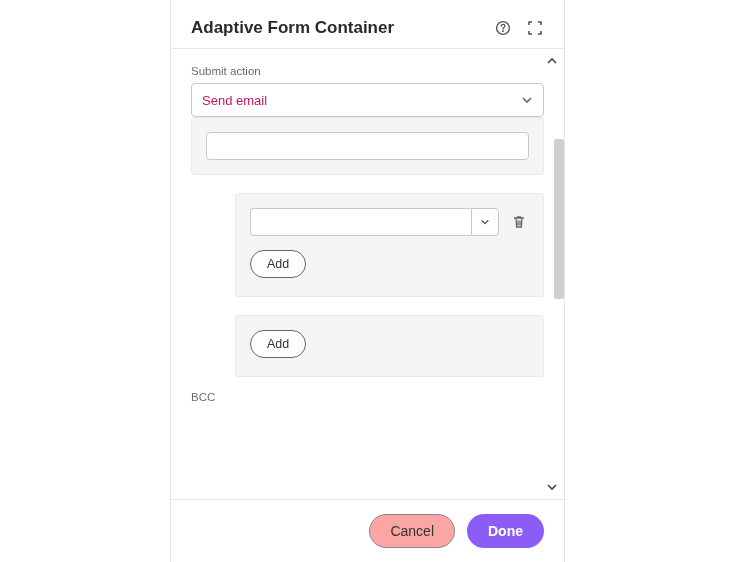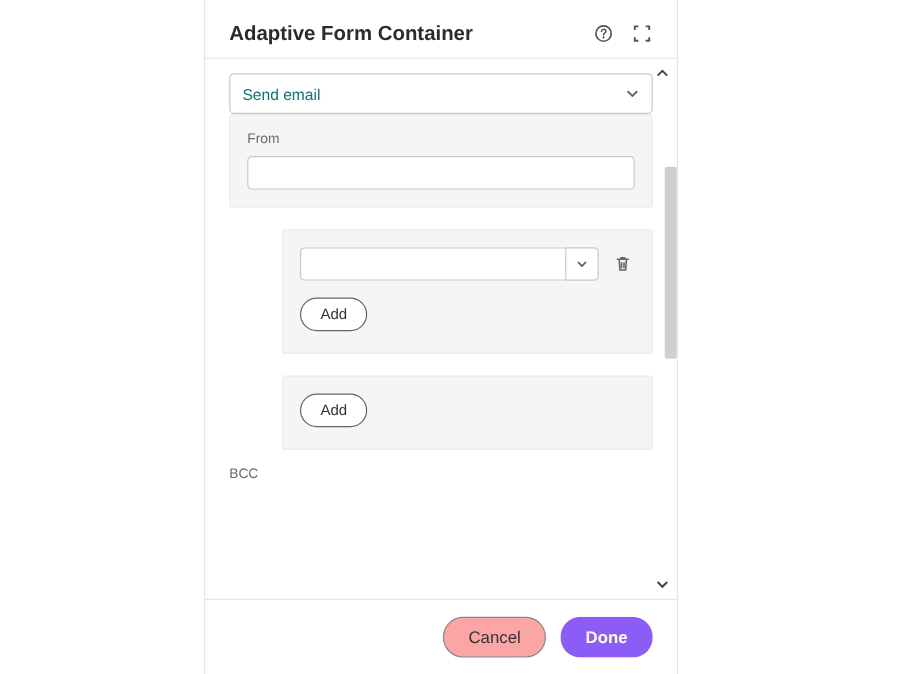--- a/index.html
+++ b/index.html
@@ -55,21 +55,21 @@
   }
   .select {
     width:100%;
     height:34px;
     border:1px solid #c8c8c8;
     border-radius:4px;
     background:#fff;
     display:flex; align-items:center;
     padding:0 10px;
     font-size:13px;
-    color:#0f766e;
+    color:#be185d;
     justify-content:space-between;
     cursor:pointer;
   }
   .chevron {
     width:12px; height:12px; color:#666;
     display:flex; align-items:center; justify-content:center;
   }
   .section-label {
     font-size:11.5px;
     color:#6b6b6b;
@@ -227,32 +227,32 @@
     <div class="vcaret bottom">
       <svg width="12" height="12" viewBox="0 0 12 12">
           <path d="M2 4l4 4 4-4" fill="none" stroke="currentColor" stroke-width="1.6"></path>
         </svg>
     </div>
 
     <div class="fake-scroll"></div>
 
     <div class="scroll-area">
 
+      <div class="field-label">Submit action</div>
       <div class="select">
         <span>Send email</span>
         <span class="chevron">
           <svg width="12" height="12" viewBox="0 0 12 12">
               <path d="M2 4l4 4 4-4" fill="none" stroke="currentColor" stroke-width="1.6"></path>
             </svg>
         </span>
       </div>
 
 
       <div class="group">
-        <div class="sub-label">From</div>
         <input class="text-input" type="text" value="" style="">
       </div>
 
       <div class="multi-box">
         <div class="row">
           <div class="combo-wrap">
             <input class="combo-input" type="text" value="" style="">
             <div class="combo-btn">
               <svg width="10" height="10" viewBox="0 0 12 12">
                   <path d="M2 4l4 4 4-4" fill="none" stroke="#555" stroke-width="1.6"></path>

